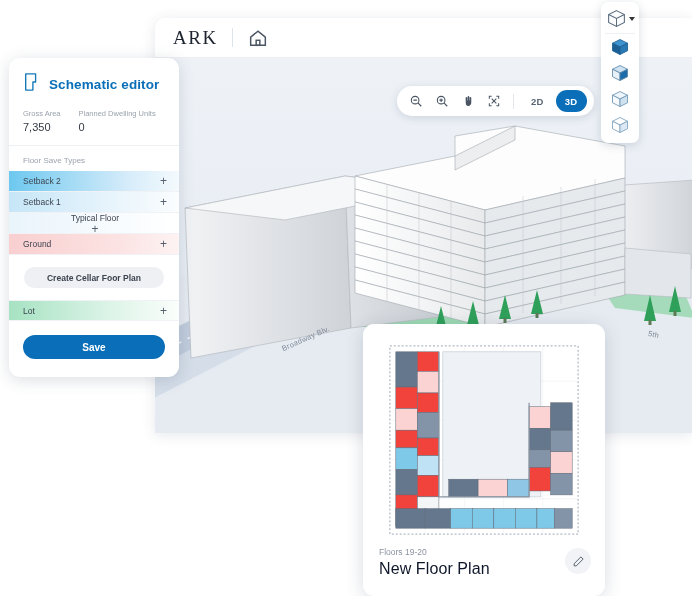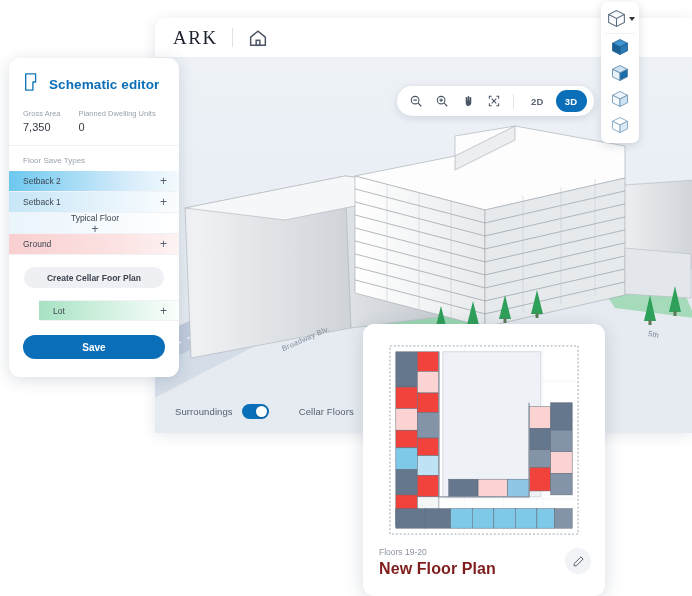--- a/index.html
+++ b/index.html
@@ -147,21 +147,21 @@
   
   .fp-card {
     position:absolute; left:363px; top:324px; width:242px; height:272px;
     background:#fff; border-radius:11px;
     box-shadow:0 3px 18px rgba(40,60,90,.18); z-index:25; overflow:hidden;
   }
   .fp-thumb { margin:18px auto 0; width:196px; height:196px; display:block;
               background:#fff; }
   .fp-caption { padding:9px 16px 0; }
   .fp-sub { font-size:8.5px; color:#8a93a0; margin-bottom:3px; }
-  .fp-main { font-size:16px; font-weight:700; color:#7f1d1d; letter-spacing:.1px; }
+  .fp-main { font-size:16px; font-weight:400; color:#0f172a; letter-spacing:.1px; }
   .fp-edit {
     position:absolute; right:14px; bottom:22px; width:26px; height:26px;
     border-radius:50%; background:#f1f3f6; border:none; cursor:pointer;
     display:flex; align-items:center; justify-content:center; color:#4a5564;
   }
   .fp-edit svg { width:13px; height:13px; display:block; }
 </style>
 </head>
 <body>
 
@@ -313,34 +313,20 @@
             <path d="M4 8V4h4M20 8V4h-4M4 16v4h4M20 16v4h-4"></path>
             <line x1="8" y1="8" x2="16" y2="16"></line>
               <line x1="16" y1="8" x2="8" y2="16"></line>
           </svg>
         </button>
         <span class="tb-sep"></span>
         <button class="mode-btn">2D</button>
         <button class="mode-btn active">3D</button>
       </div>
 
-      <div class="vp-toggles">
-        <div class="tgl-group">
-          <span class="tgl-label">Surroundings</span>
-          <span class="switch on">
-            <span class="knob"></span>
-          </span>
-        </div>
-        <div class="tgl-group">
-          <span class="tgl-label">Cellar Floors</span>
-          <span class="switch">
-            <span class="knob"></span>
-          </span>
-        </div>
-      </div>
     </div>
   </div>
 
   <div class="view-panel">
     <div class="view-head">
       <span>
         <svg width="21" height="21" viewBox="0 0 24 24" fill="#fbfdff" stroke="#5a6b7c" stroke-width="1.2">
           <polygon points="12,3 21,7.5 21,16.5 12,21 3,16.5 3,7.5"></polygon>
           <polyline points="3,7.5 12,12 21,7.5" fill="none"></polyline>
           <line x1="12" y1="12" x2="12" y2="21"></line>
@@ -418,21 +404,21 @@
         <span class="fp-plus">+</span>
       </div>
       <div class="fp-row" style="background:linear-gradient(90deg,#f9cfd0 0%,#fce3e3 65%,#fdf3f3 100%);">
         <span class="fp-name">Ground</span>
         <span class="fp-plus">+</span>
       </div>
     </div>
 
     <button class="btn-cellar">Create Cellar Foor Plan</button>
 
-    <div class="fp-row lot-row" style="background:linear-gradient(90deg,#a6e2c2 0%,#ddf4e8 60%,#fbfefc 100%);margin-left:30px;">
+    <div class="fp-row lot-row" style="background:linear-gradient(90deg,#a6e2c2 0%,#ddf4e8 60%,#fbfefc 100%);">
       <span class="fp-name">Lot</span>
       <span class="fp-plus">+</span>
     </div>
 
     <button class="btn-save">Save</button>
   </div>
 
   <div class="fp-card">
 
     <svg class="fp-thumb" viewBox="0 0 200 200">

